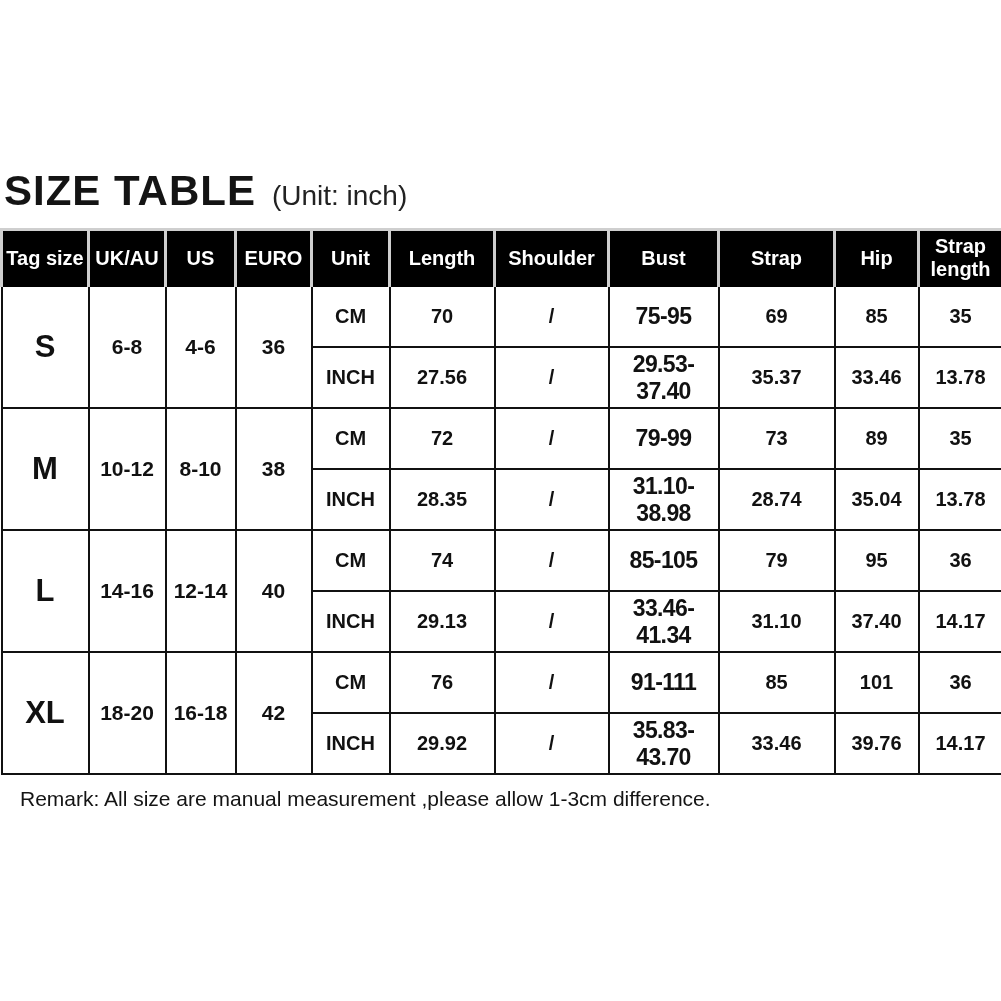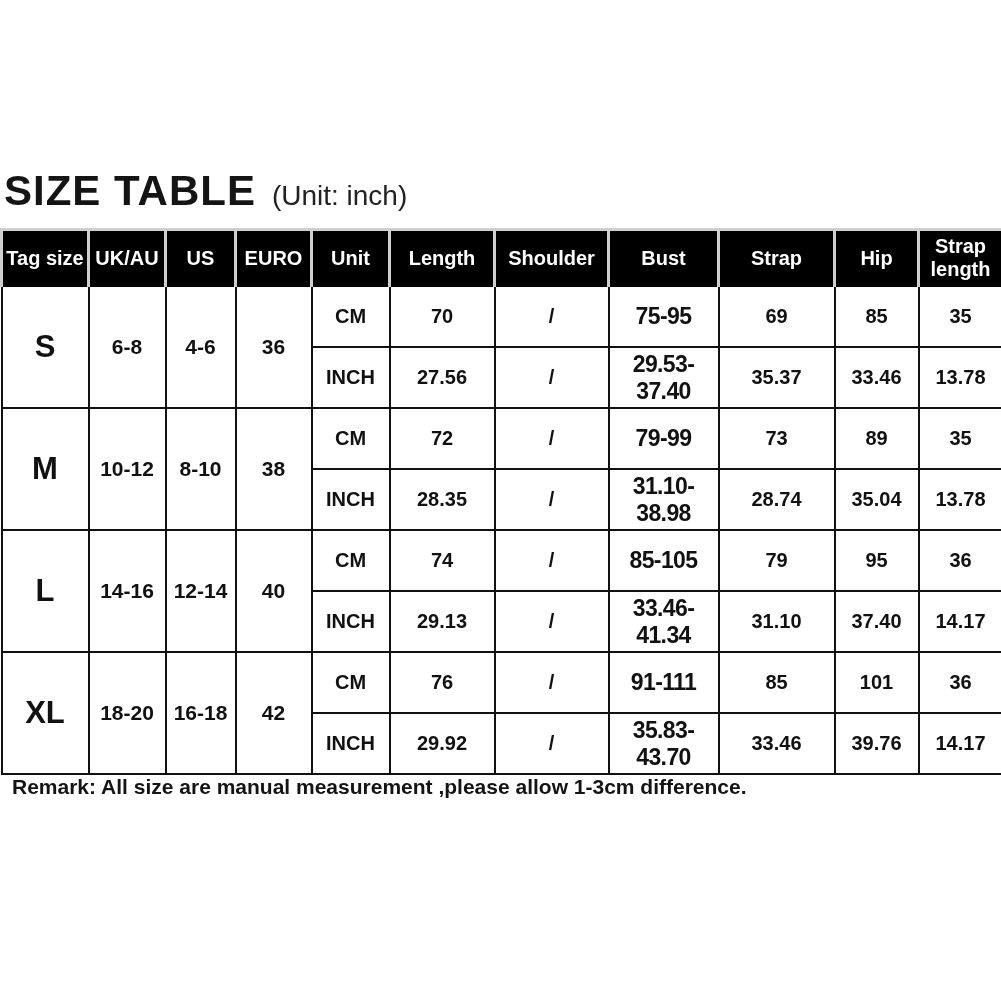--- a/index.html
+++ b/index.html
@@ -55,24 +55,24 @@
     font-weight: bold;
     font-size: 20px;
     height: 59px;
     padding: 0;
     background: #ffffff;
   }
   td.tag-cell { font-size: 31px; font-weight: bold; }
   td.size-val { font-size: 21px; font-weight: 700; letter-spacing: 0; }
   td.bust-col { font-size: 23px; letter-spacing: -0.6px; }
   .remark {
-    padding-left: 12px;
-    margin-top: 0;
+    padding-left: 20px;
+    margin-top: 12px;
     font-size: 21px;
-    font-weight: bold;
+    font-weight: normal;
     color: #141414;
     white-space: nowrap;
   }
 </style>
 </head>
 <body>
 
 <div class="page">
 
   <div class="title-row">

